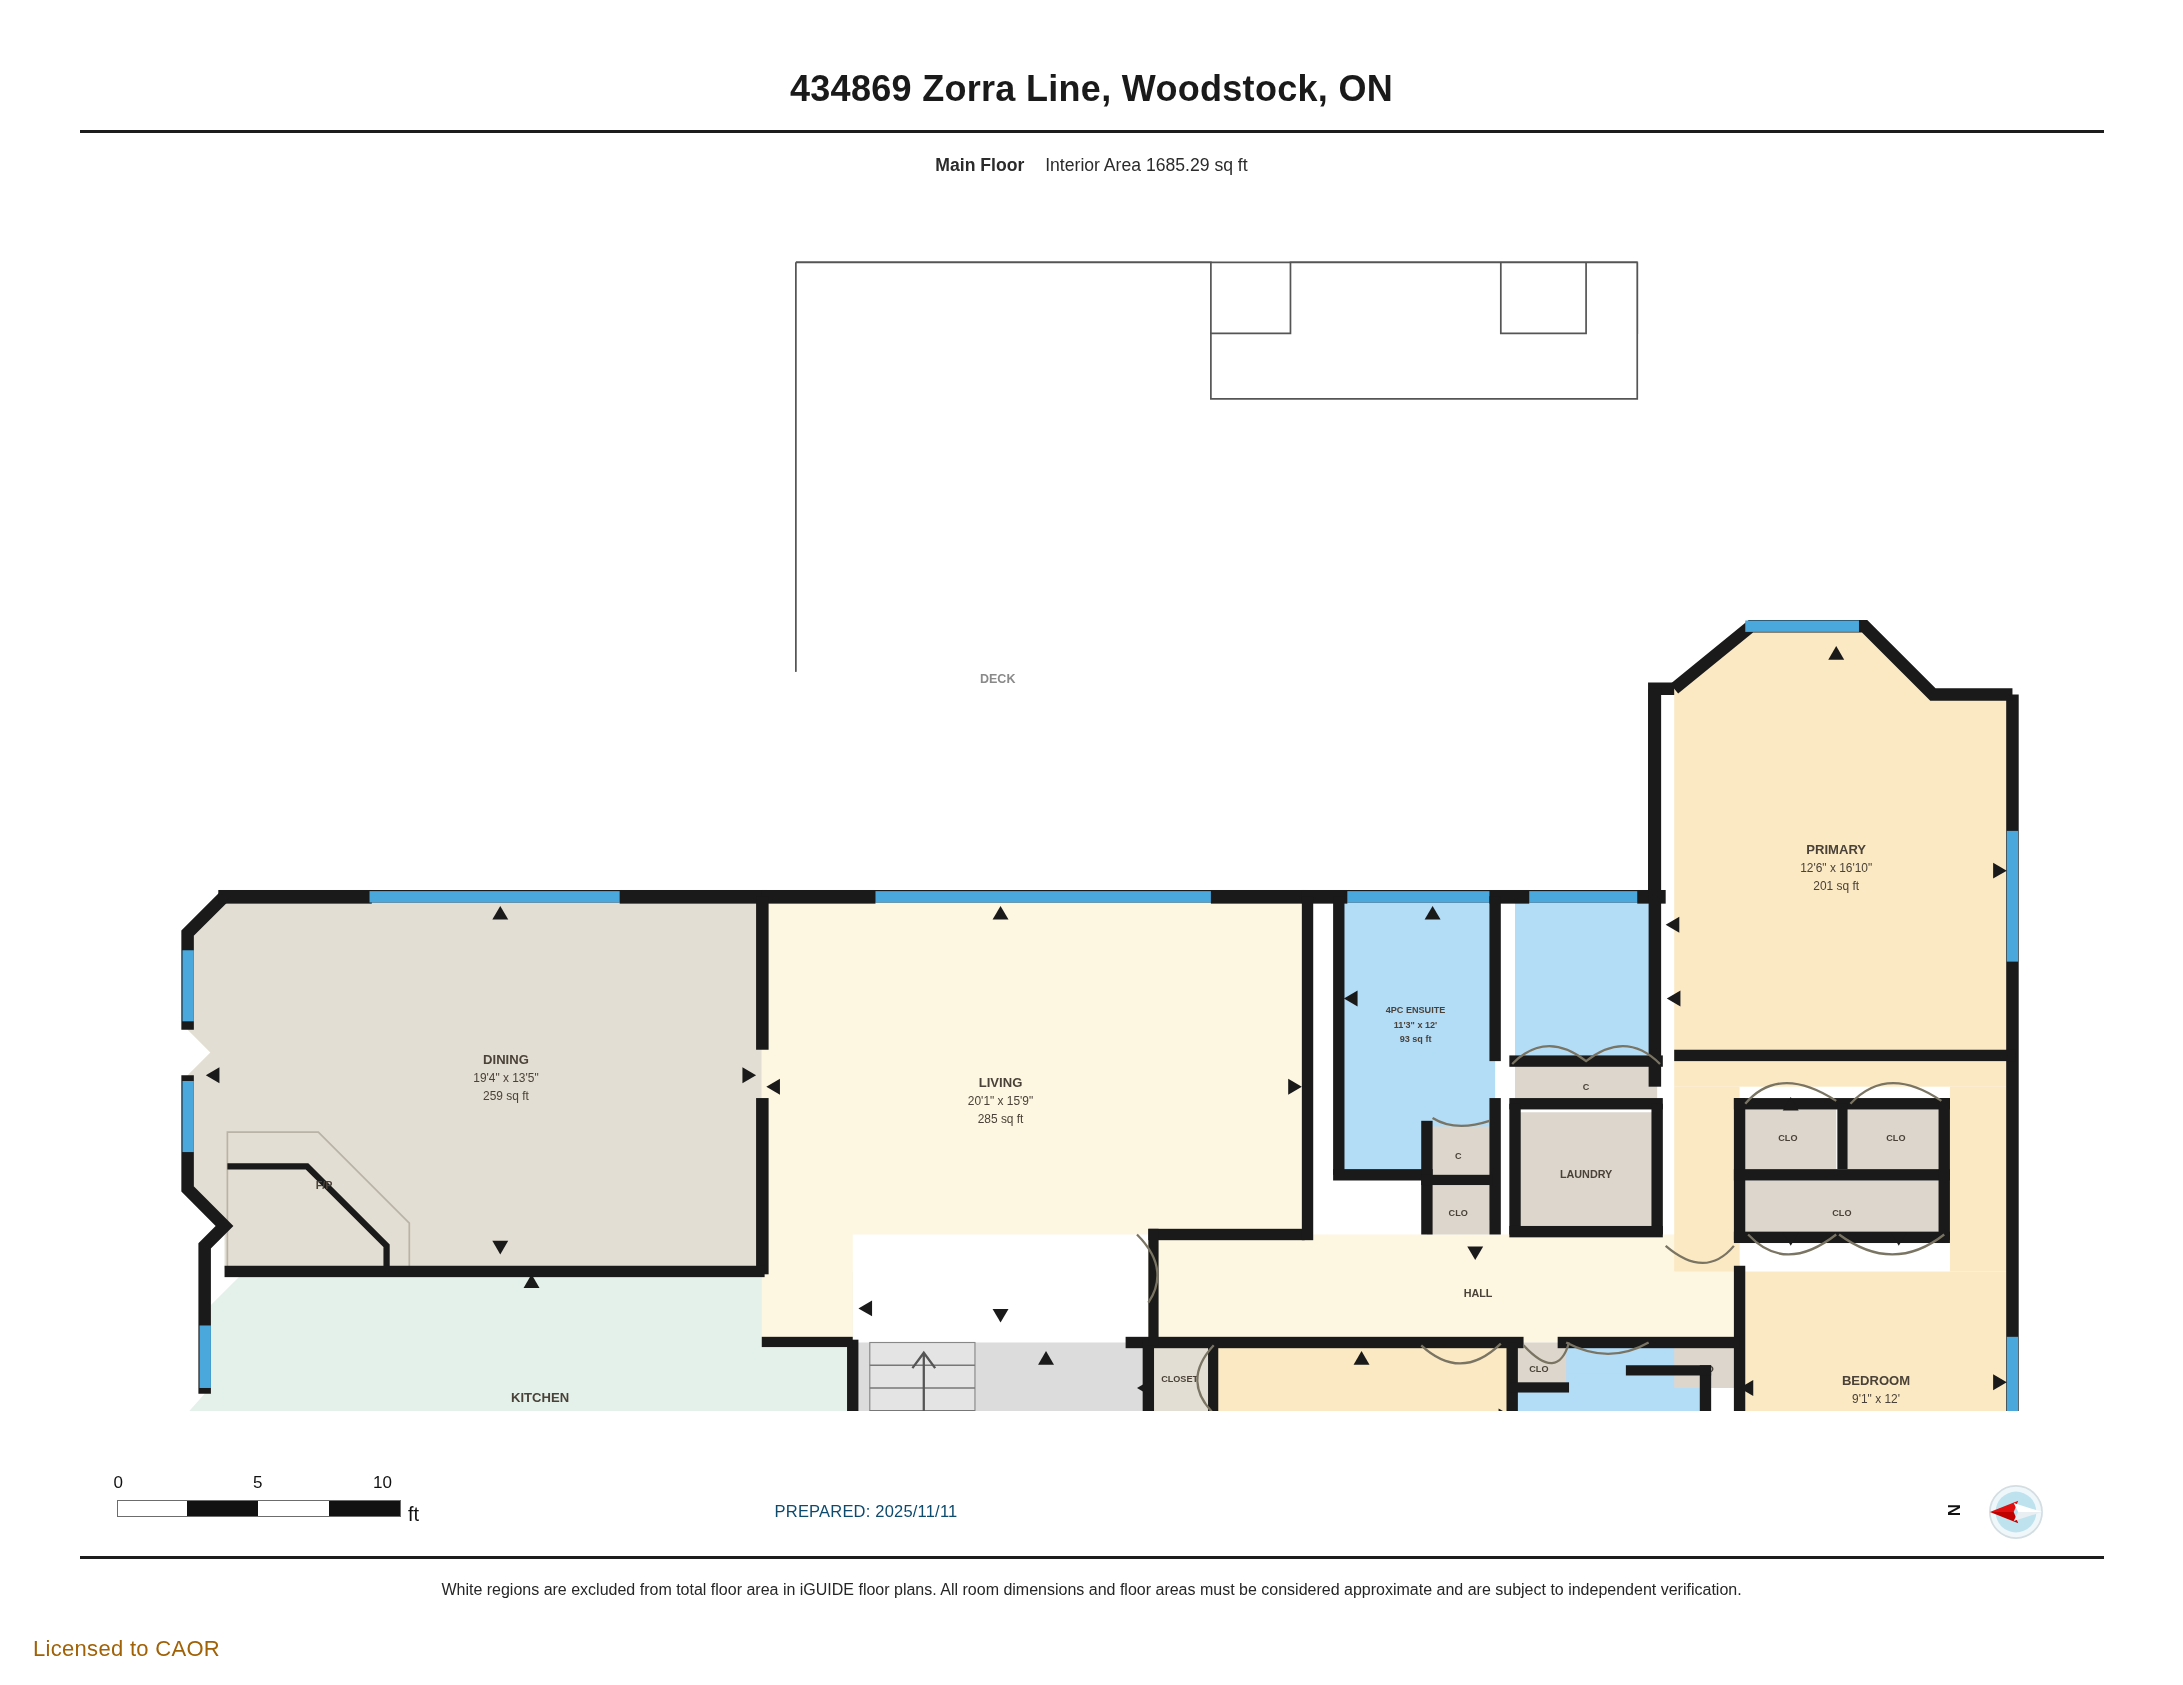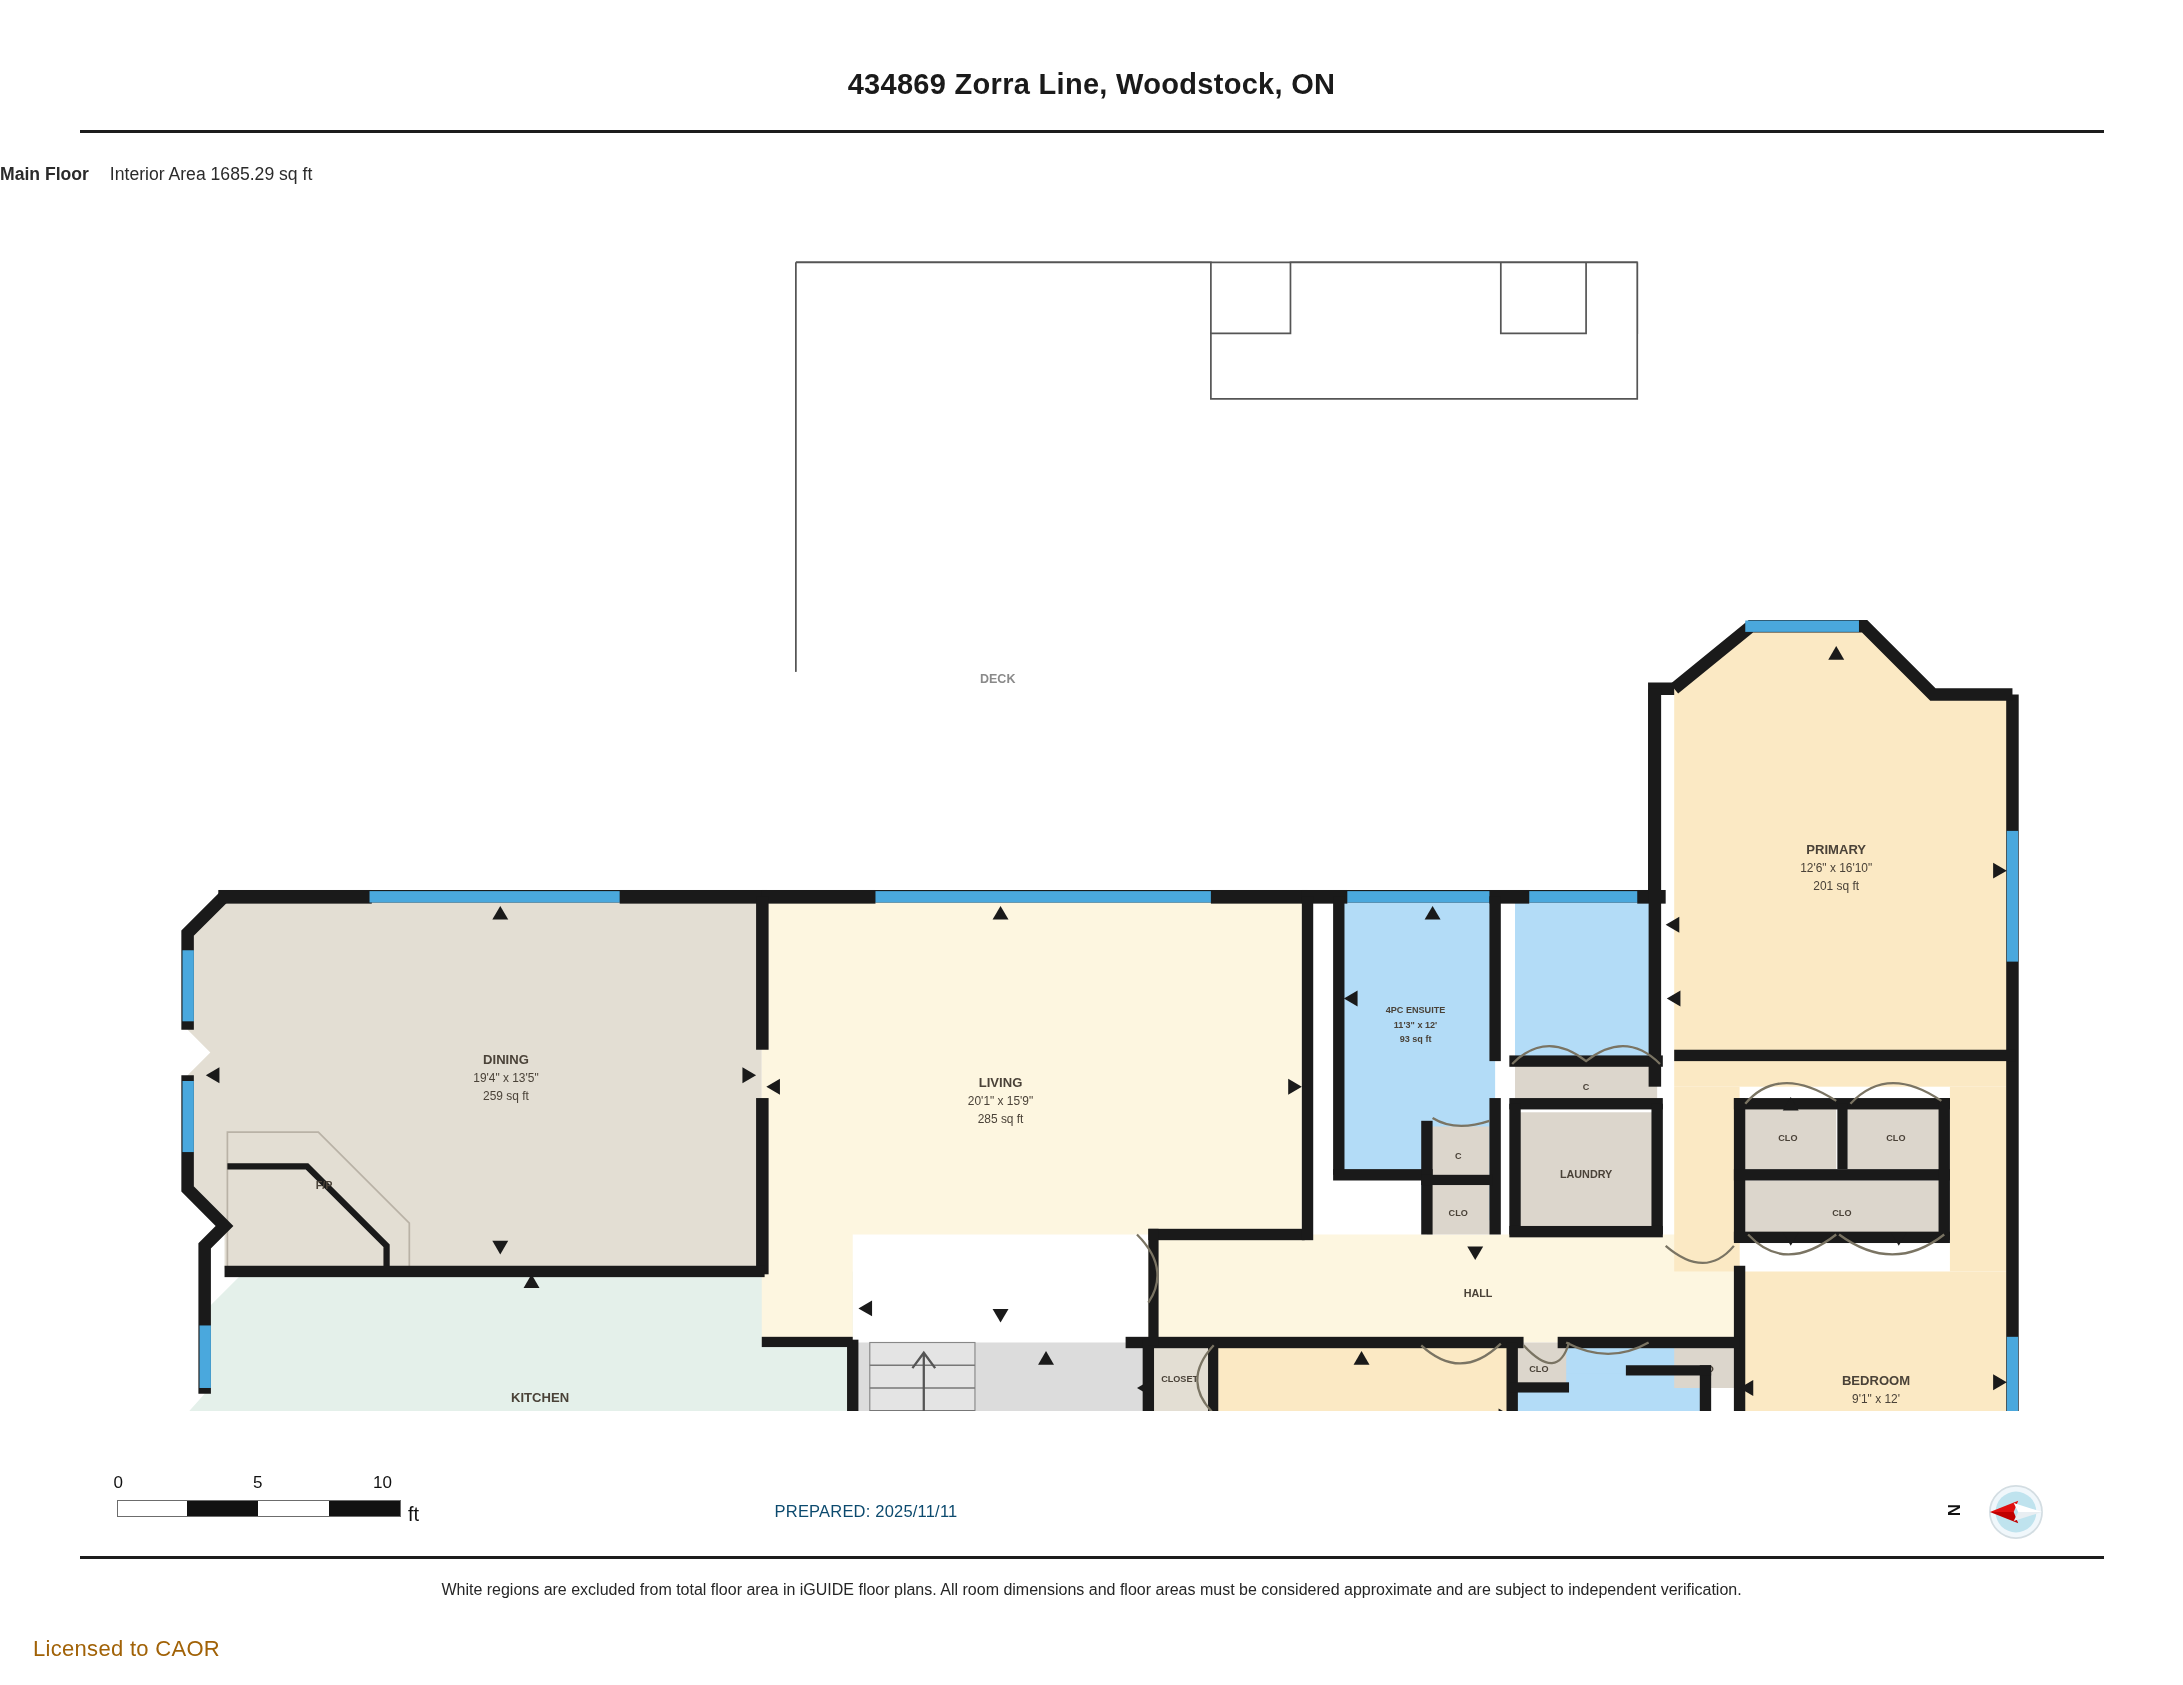--- a/index.html
+++ b/index.html
@@ -7,28 +7,28 @@
   body {
     width:2183px; height:1685px;
     font-family:"Liberation Sans", sans-serif;
     color:#1a1a1a; position:relative; overflow:hidden;
   }
 
   
   #header { position:absolute; left:0; top:0; width:2183px; height:148px; }
   #page-title {
     position:absolute; left:0; top:68px; width:2183px;
-    text-align:center; font-size:29px; font-weight:bold; letter-spacing:0.3px;
+    text-align:center; font-size:36px; font-weight:bold; letter-spacing:0.3px;
   }
   #header-rule {
     position:absolute; left:80px; top:130px; width:2024px; height:2.8px;
     background:#1d1d1d;
   }
   #subheader {
-    position:absolute; left:0; top:164px; width:2183px; 
+    position:absolute; left:0; top:155px; width:2183px; text-align:center;
     font-size:17.6px; color:#2b2b2b;
   }
   #subheader .flr { font-weight:bold; }
   #subheader .area { margin-left:16px; }
 
   
   #plan { position:absolute; left:0; top:228px; width:1852px; height:1183px; }
   #plan svg { display:block; }
 
   

